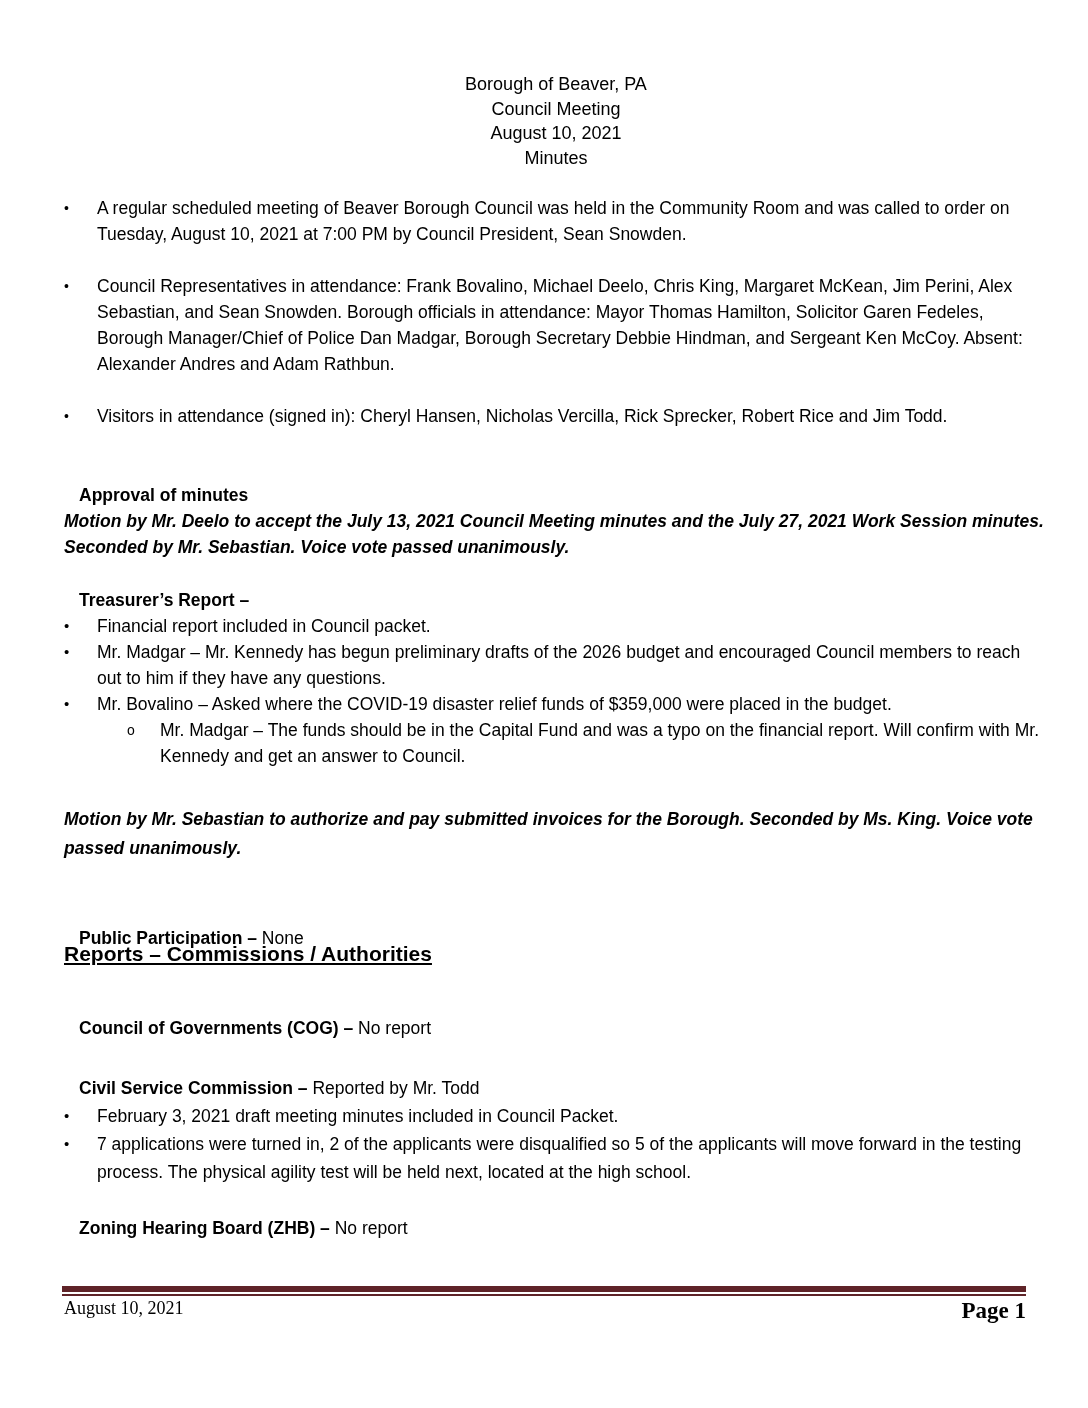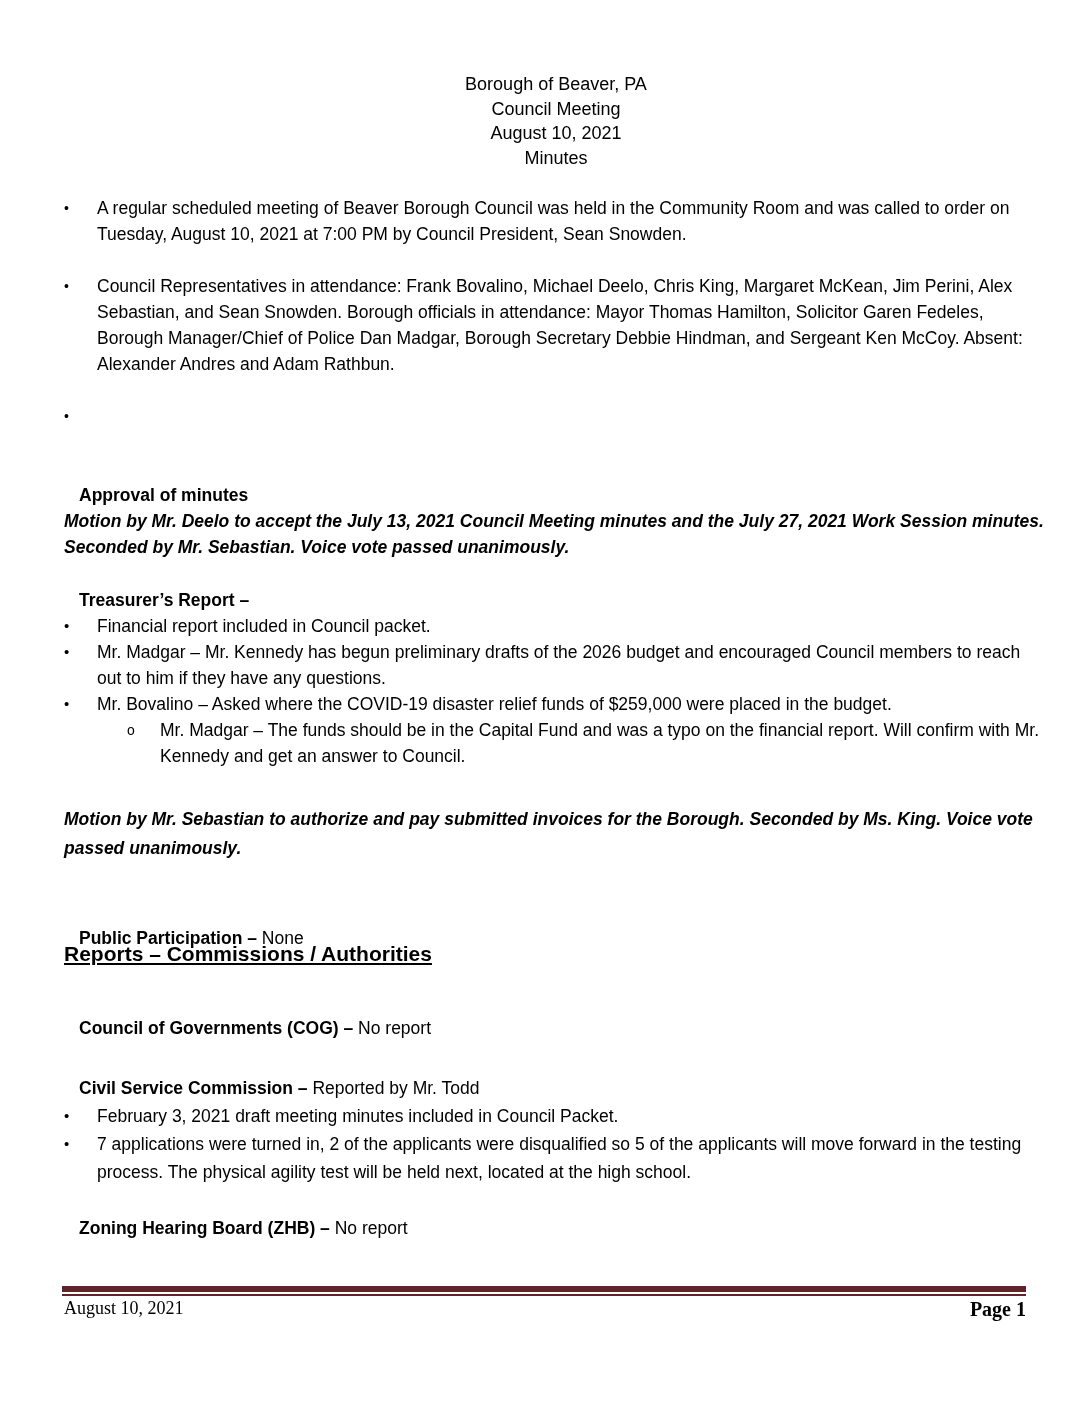--- a/index.html
+++ b/index.html
@@ -13,21 +13,21 @@
     .bul2 { position: relative; padding-left: 33px; }
     .bul2 .dot { position: absolute; left: 0; top: 0; font-size: 15px; }
     .sub { position: relative; padding-left: 96px; }
     .sub .dot { position: absolute; left: 63px; top: 0; font-size: 14px; }
     .bold { font-weight: bold; margin-left: 15px; }
     .motion { font-weight: bold; font-style: italic; }
     .sec-head { font-size: 21px; font-weight: bold; text-decoration: underline; }
     .footer-rule-thick { position: absolute; left: 62px; width: 964px; top: 1286px; height: 6px; background: #5f2328; }
     .footer-rule-thin { position: absolute; left: 62px; width: 964px; top: 1294px; height: 2px; background: #5f2328; }
     .footer-left { position: absolute; left: 64px; top: 1298px; font-family: "Liberation Serif", serif; font-size: 18px; }
-    .footer-right { position: absolute; right: 62px; top: 1298px; font-family: "Liberation Serif", serif; font-size: 20px; font-weight: bold; }
+    .footer-right { position: absolute; right: 62px; top: 1298px; font-family: "Liberation Serif", serif; font-size: 23px; font-weight: bold; }
   </style>
 </head>
 <body>
 
 <div class="page">
 
   <div class="title-block">
     <div>Borough of Beaver, PA</div>
     <div>Council Meeting</div>
     <div>August 10, 2021</div>
@@ -36,33 +36,33 @@
 
   <div class="blk" style="top:195px;">
     <div class="bul"><span class="dot">•</span><span>A regular scheduled meeting of Beaver Borough Council was held in the Community Room and was called to order on Tuesday, August 10, 2021 at 7:00 PM by Council President, Sean Snowden.</span></div>
   </div>
 
   <div class="blk" style="top:273px;">
     <div class="bul"><span class="dot">•</span><span>Council Representatives in attendance:  Frank Bovalino, Michael Deelo, Chris King, Margaret McKean, Jim Perini, Alex Sebastian, and Sean Snowden.  Borough officials in attendance:  Mayor Thomas Hamilton, Solicitor Garen Fedeles, Borough Manager/Chief of Police Dan Madgar, Borough Secretary Debbie Hindman, and Sergeant Ken McCoy. Absent: Alexander Andres and Adam Rathbun.</span></div>
   </div>
 
   <div class="blk" style="top:403px;">
-    <div class="bul"><span class="dot">•</span></div>
+    <div class="bul"><span class="dot">•</span><span>Visitors in attendance (signed in):  Cheryl Hansen, Nicholas Vercilla, Rick Sprecker, Robert Rice and Jim Todd.</span></div>
   </div>
 
   <div class="blk" style="top:482px;">
     <div class="bold">Approval of minutes</div>
     <div class="motion">Motion by Mr. Deelo to accept the July 13, 2021 Council Meeting minutes and the July 27, 2021 Work Session minutes.  Seconded by Mr. Sebastian. Voice vote passed unanimously.</div>
   </div>
 
   <div class="blk" style="top:587px;">
     <div class="bold">Treasurer’s Report –</div>
     <div class="bul2"><span class="dot">•</span><span>Financial report included in Council packet.</span></div>
     <div class="bul2"><span class="dot">•</span><span>Mr. Madgar – Mr. Kennedy has begun preliminary drafts of the 2026 budget and encouraged Council members to reach out to him if they have any questions.</span></div>
-    <div class="bul2"><span class="dot">•</span><span>Mr. Bovalino – Asked where the COVID-19 disaster relief funds of $259,000 were placed in the budget.</span></div>
+    <div class="bul2"><span class="dot">•</span><span>Mr. Bovalino – Asked where the COVID-19 disaster relief funds of $359,000 were placed in the budget.</span></div>
     <div class="sub"><span class="dot">o</span><span>Mr. Madgar – The funds should be in the Capital Fund and was a typo on the financial report. Will confirm with Mr. Kennedy and get an answer to Council.</span></div>
   </div>
 
   <div class="blk" style="top:805px; line-height:29px;">
     <div class="motion">Motion by Mr. Sebastian to authorize and pay submitted invoices for the Borough. Seconded by Ms. King. Voice vote passed unanimously.</div>
   </div>
 
   <div class="blk" style="top:925px;">
     <span class="bold">Public Participation –</span><span> None</span>
   </div>

